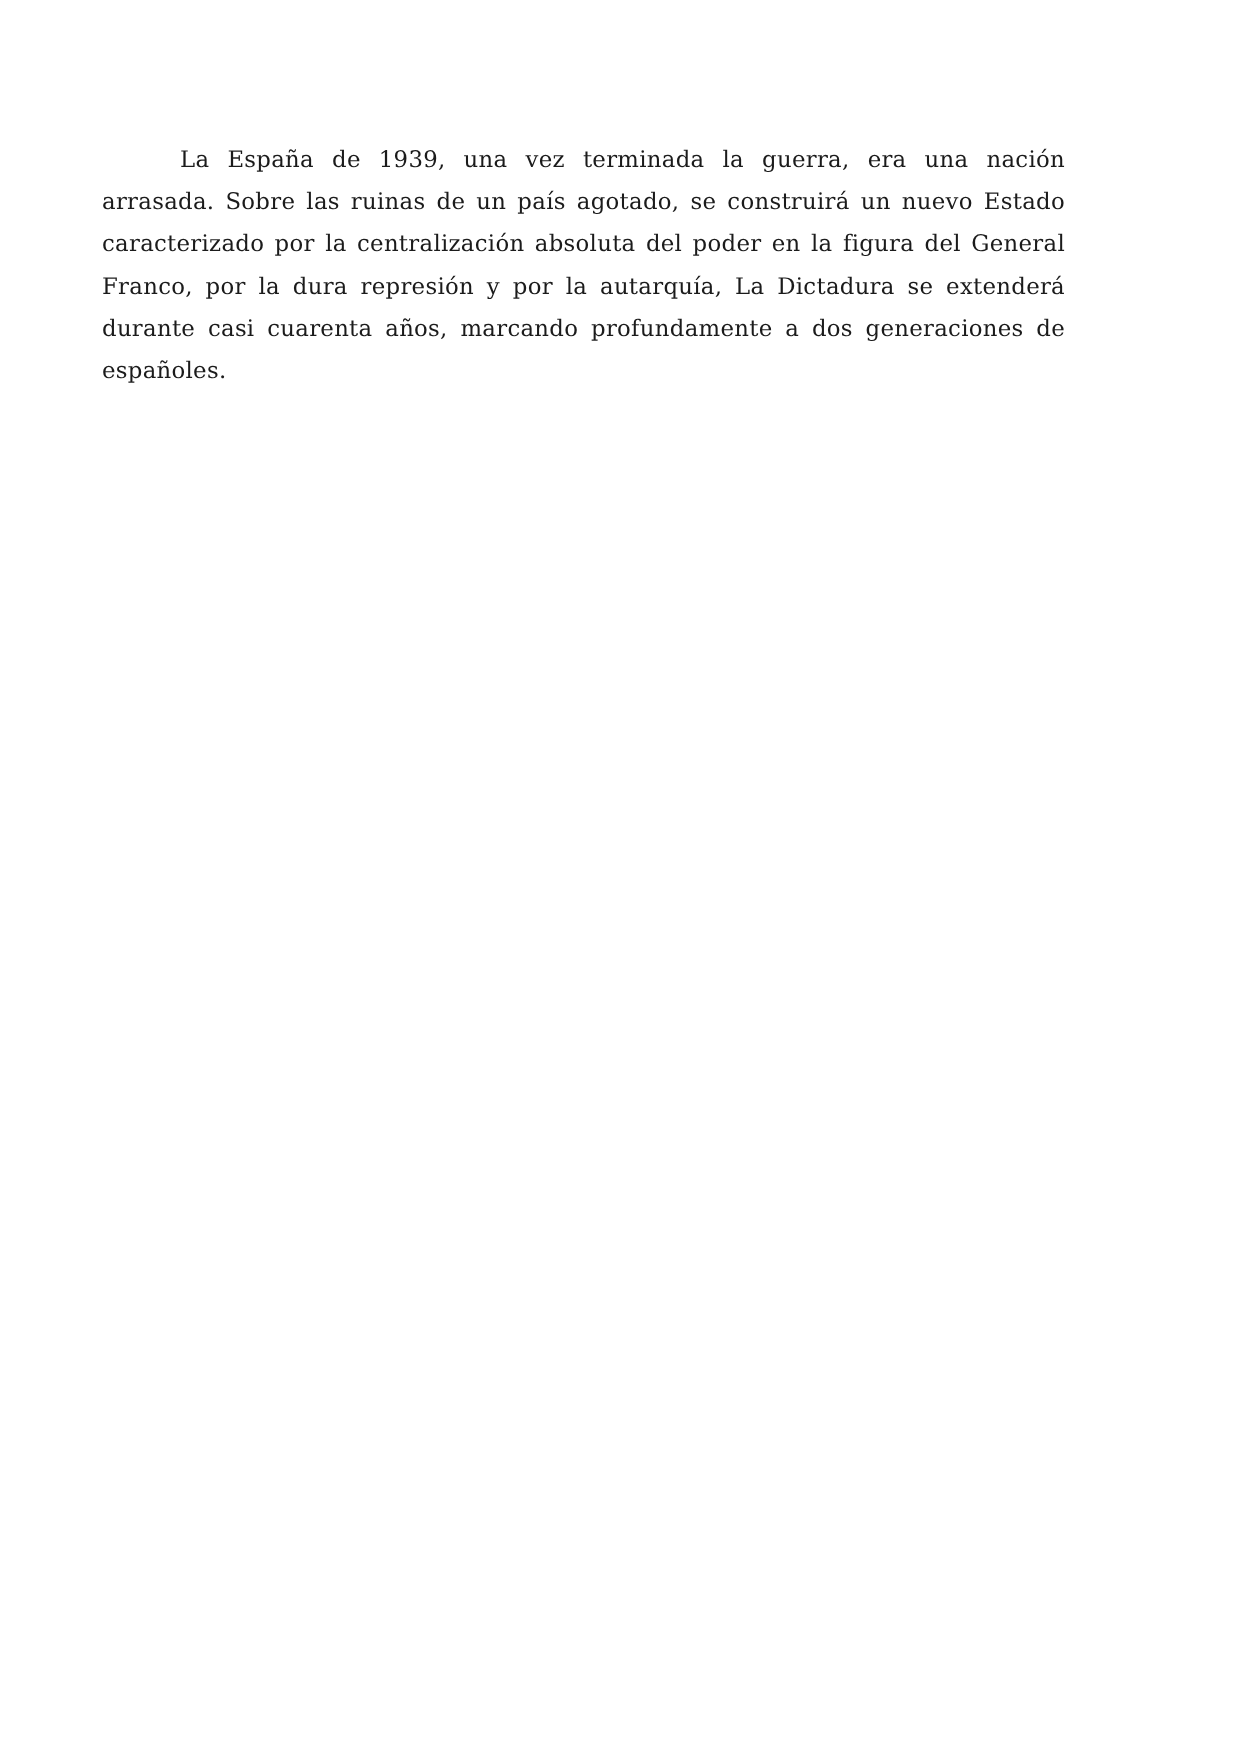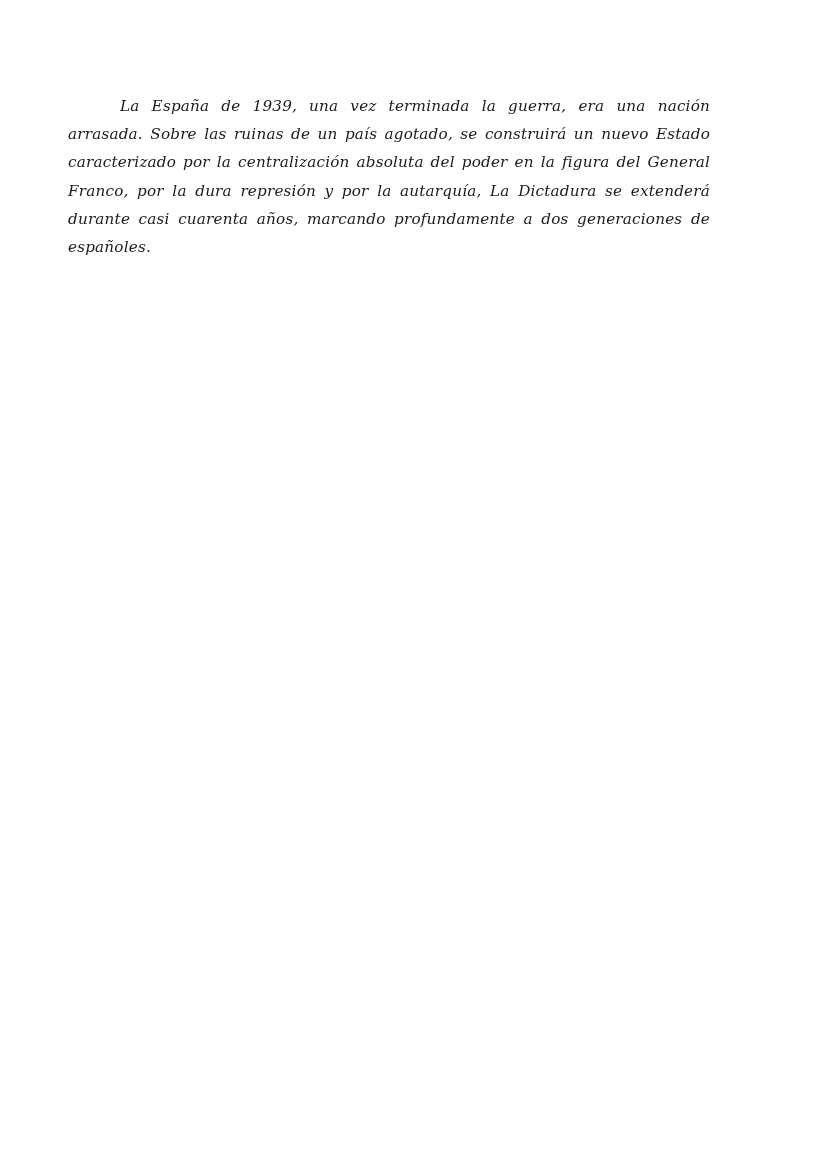--- a/index.html
+++ b/index.html
@@ -20,21 +20,20 @@
     height: 1171px;
     background: #ffffff;
     padding: 92px 118px 0 68px;
   }
   .doc-body {
     margin: 0;
   }
   .doc-paragraph {
     margin: 0;
     font-family: "DejaVu Serif", "Liberation Serif", serif;
-    font-style: italic;
     font-size: 15.2px;
     line-height: 28.2px;
     color: #1b1b1b;
     text-align: justify;
     text-indent: 52px;
     letter-spacing: 0.2px;
     word-spacing: 0.5px;
     -webkit-font-smoothing: antialiased;
   }
 </style>

